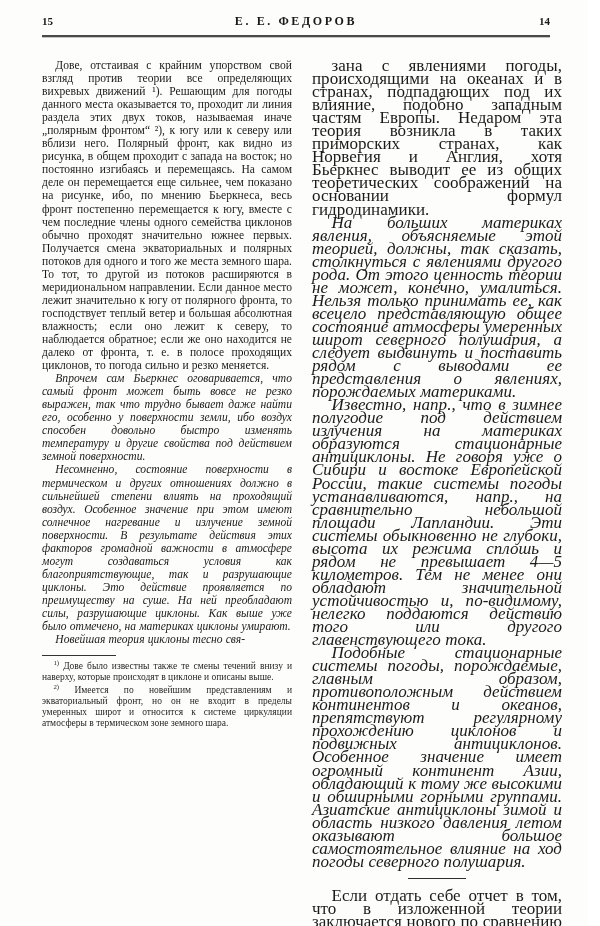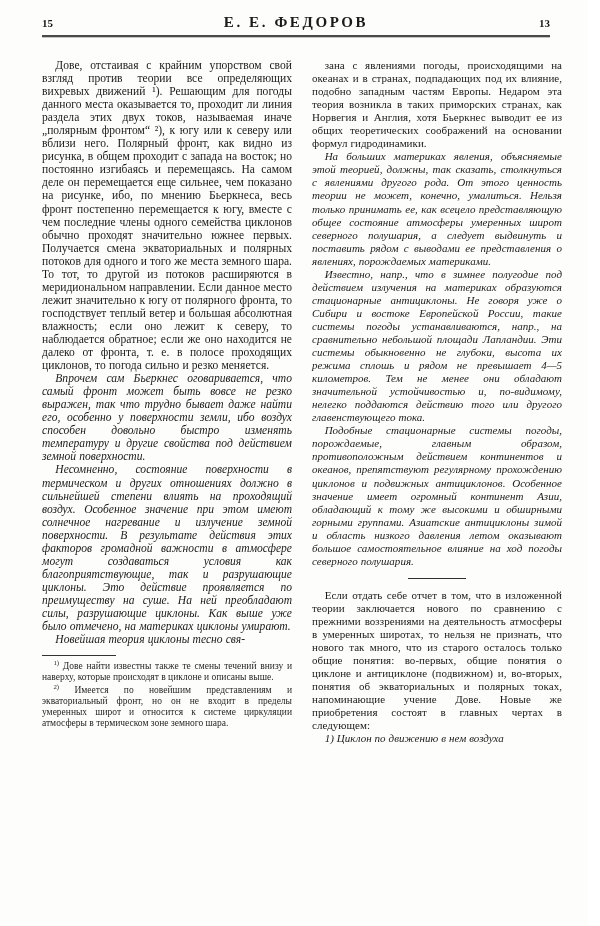--- a/index.html
+++ b/index.html
@@ -34,21 +34,21 @@
     justify-content: space-between;
     font-size: 11.5px;
     letter-spacing: 0.4px;
   }
   .runhead .folio {
     font-weight: bold;
     font-size: 11px;
     letter-spacing: 0;
   }
   .runhead .journal-title {
-    font-size: 15px;
+    font-size: 12px;
     font-weight: bold;
     letter-spacing: 2.6px;
     white-space: nowrap;
   }
   .head-rule {
     position: absolute;
     left: 42px;
     right: 38px;
     top: 35px;
     height: 2px;
@@ -76,21 +76,21 @@
     gap: 20px;
   }
   .col {
     width: 250px;
     position: relative;
   }
   p.para {
     margin: 0;
     text-align: justify;
     text-indent: 1.15em;
-    font-size: 11px;
+    font-size: 17px;
     line-height: 13.05px;
     letter-spacing: 0.02px;
     word-spacing: 0.2px;
     hyphens: manual;
   }
   p.para + p.para { margin-top: 0; font-style: italic; }
   .col-left p.para { font-size: 11.55px; }
   
   .fn-rule {
     width: 74px;
@@ -122,35 +122,35 @@
   }
 </style>
 </head>
 <body>
 
 <div class="page">
 
   <div class="runhead">
     <span class="folio">15</span>
     <span class="journal-title">Е. Е. ФЕДОРОВ</span>
-    <span class="folio">13</span>
+    <span class="folio">14</span>
   </div>
   <div class="head-rule"></div>
 
   <div class="columns">
 
     <div class="col col-left">
       <p class="para">Дове, отстаивая с крайним упорством свой взгляд против теории все определяющих вихревых движений ¹). Решающим для погоды данного места оказывается то, проходит ли линия раздела этих двух токов, называемая иначе „полярным фронтом“ ²), к югу или к северу или вблизи него. Полярный фронт, как видно из рисунка, в общем проходит с запада на восток; но постоянно изгибаясь и перемещаясь. На самом деле он перемещается еще сильнее, чем показано на рисунке, ибо, по мнению Бьеркнеса, весь фронт постепенно перемещается к югу, вместе с чем последние члены одного семейства циклонов обычно проходят значительно южнее первых. Получается смена экваториальных и полярных потоков для одного и того же места земного шара. То тот, то другой из потоков расширяются в меридиональном направлении. Если данное место лежит значительно к югу от полярного фронта, то господствует теплый ветер и большая абсолютная влажность; если оно лежит к северу, то наблюдается обратное; если же оно находится не далеко от фронта, т. е. в полосе проходящих циклонов, то погода сильно и резко меняется.</p>
       <p class="para">Впрочем сам Бьеркнес оговаривается, что самый фронт может быть вовсе не резко выражен, так что трудно бывает даже найти его, особенно у поверхности земли, ибо воздух способен довольно быстро изменять температуру и другие свойства под действием земной поверхности.</p>
       <p class="para">Несомненно, состояние поверхности в термическом и других отношениях должно в сильнейшей степени влиять на проходящий воздух. Особенное значение при этом имеют солнечное нагревание и излучение земной поверхности. В результате действия этих факторов громадной важности в атмосфере могут создаваться условия как благоприятствующие, так и разрушающие циклоны. Это действие проявляется по преимуществу на суше. На ней преобладают силы, разрушающие циклоны. Как выше уже было отмечено, на материках циклоны умирают.</p>
       <p class="para">Новейшая теория циклоны тесно свя-</p>
 
       <div class="fn-rule"></div>
       <div class="footnotes">
-        <p class="footnote"><sup class="fnref">1)</sup> <span>Дове найти известны также те смены течений внизу и наверху, которые происходят в циклоне и описаны выше.</span></p>
+        <p class="footnote"><sup class="fnref">1)</sup> <span>Дове было известны также те смены течений внизу и наверху, которые происходят в циклоне и описаны выше.</span></p>
         <p class="footnote"><sup class="fnref">2)</sup> <span>Имеется по новейшим представлениям и экваториальный фронт, но он не входит в пределы умеренных широт и относится к системе циркуляции атмосферы в термическом зоне земного шара.</span></p>
       </div>
     </div>
 
     <div class="col col-right">
       <p class="para">зана с явлениями погоды, происходящими на океанах и в странах, подпадающих под их влияние, подобно западным частям Европы. Недаром эта теория возникла в таких приморских странах, как Норвегия и Англия, хотя Бьеркнес выводит ее из общих теоретических соображений на основании формул гидродинамики.</p>
       <p class="para">На больших материках явления, объясняемые этой теорией, должны, так сказать, столкнуться с явлениями другого рода. От этого ценность теории не может, конечно, умалиться. Нельзя только принимать ее, как всецело представляющую общее состояние атмосферы умеренных широт северного полушария, а следует выдвинуть и поставить рядом с выводами ее представления о явлениях, порождаемых материками.</p>
       <p class="para">Известно, напр., что в зимнее полугодие под действием излучения на материках образуются стационарные антициклоны. Не говоря уже о Сибири и востоке Европейской России, такие системы погоды устанавливаются, напр., на сравнительно небольшой площади Лапландии. Эти системы обыкновенно не глубоки, высота их режима сплошь и рядом не превышает 4—5 километров. Тем не менее они обладают значительной устойчивостью и, по-видимому, нелегко поддаются действию того или другого главенствующего тока.</p>
       <p class="para">Подобные стационарные системы погоды, порождаемые, главным образом, противоположным действием континентов и океанов, препятствуют регулярному прохождению циклонов и подвижных антициклонов. Особенное значение имеет огромный континент Азии, обладающий к тому же высокими и обширными горными группами. Азиатские антициклоны зимой и область низкого давления летом оказывают большое самостоятельное влияние на ход погоды северного полушария.</p>
 

